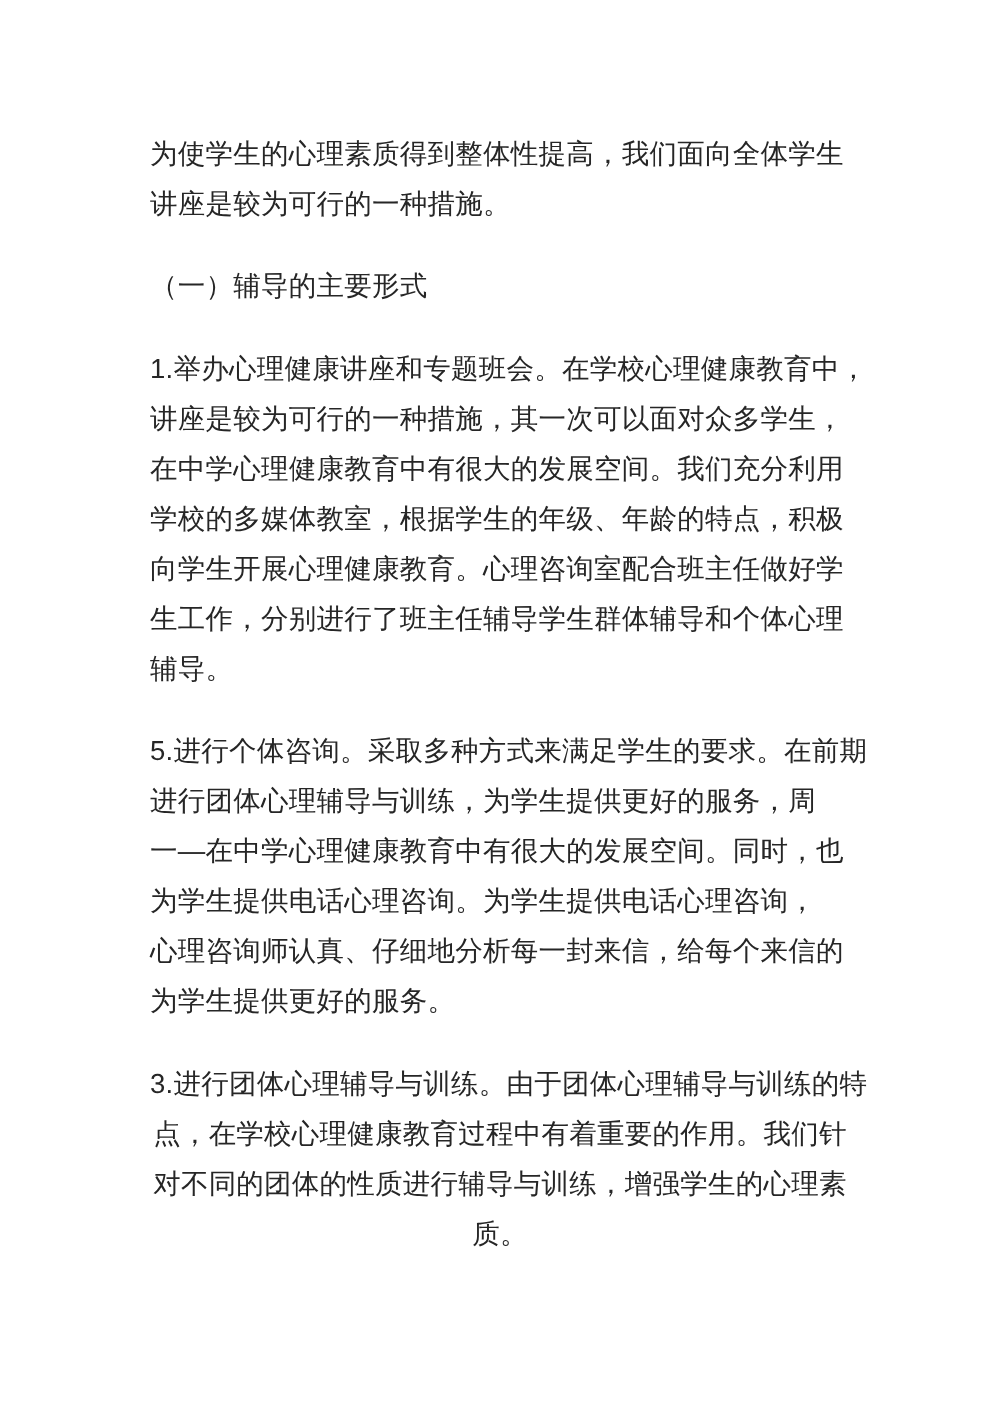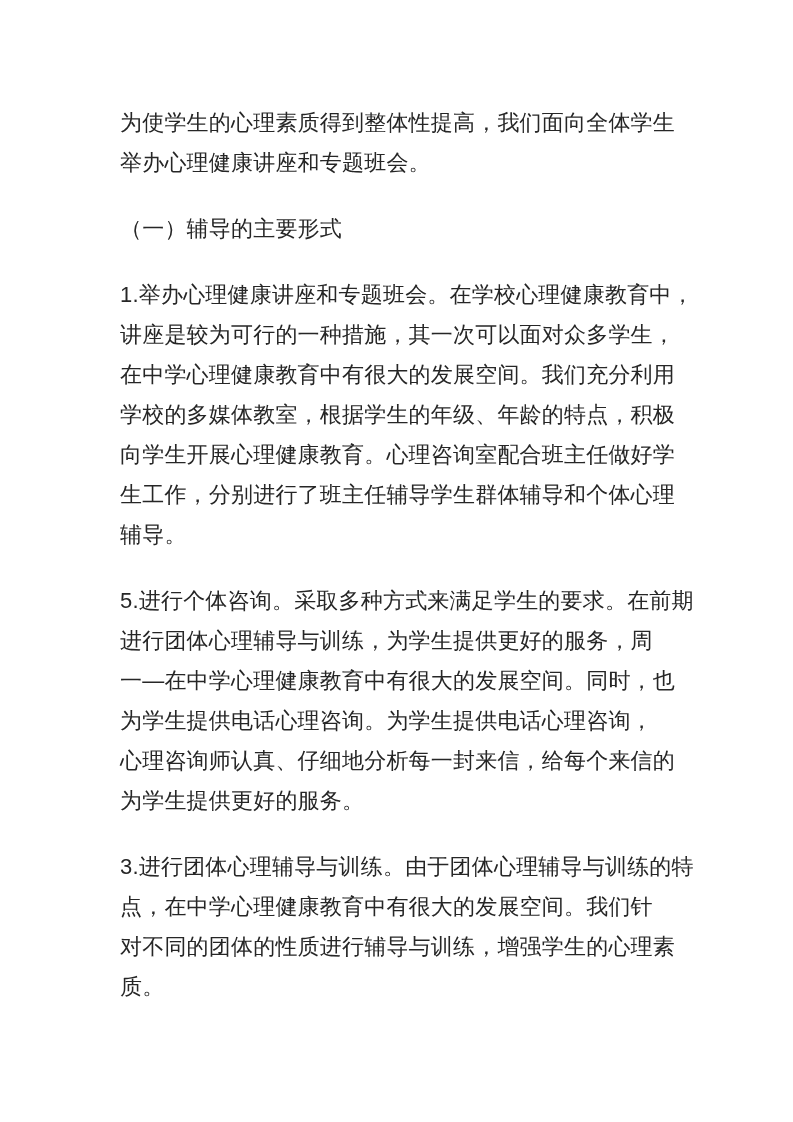--- a/index.html
+++ b/index.html
@@ -26,38 +26,39 @@
     position: absolute;
     left: 120px;
     top: 103px;
     width: 560px;
   }
   .block {
     margin: 0 0 26px 0;
   }
   .block:last-child {
     margin-bottom: 0;
+    text-align: center;
   }
   .line {
     font-size: 22px;
     line-height: 40px;
     color: #262626;
     letter-spacing: 0.2px;
     white-space: nowrap;
     font-weight: 400;
   }
 </style>
 </head>
 <body>
 
 <div class="page">
   <div class="doc" style="color: rgb(38, 38, 38);">
       <div class="block">
         <div class="line">为使学生的心理素质得到整体性提高，我们面向全体学生</div>
-        <div class="line">举办心理健康讲座和专题班会。</div>
+        <div class="line">讲座是较为可行的一种措施。</div>
       </div>
       <div class="block">
         <div class="line">（一）辅导的主要形式</div>
       </div>
       <div class="block">
         <div class="line">1.举办心理健康讲座和专题班会。在学校心理健康教育中，</div>
         <div class="line">讲座是较为可行的一种措施，其一次可以面对众多学生，</div>
         <div class="line">在中学心理健康教育中有很大的发展空间。我们充分利用</div>
         <div class="line">学校的多媒体教室，根据学生的年级、年龄的特点，积极</div>
         <div class="line">向学生开展心理健康教育。心理咨询室配合班主任做好学</div>
@@ -67,18 +68,18 @@
       <div class="block">
         <div class="line">5.进行个体咨询。采取多种方式来满足学生的要求。在前期</div>
         <div class="line">进行团体心理辅导与训练，为学生提供更好的服务，周</div>
         <div class="line">一—在中学心理健康教育中有很大的发展空间。同时，也</div>
         <div class="line">为学生提供电话心理咨询。为学生提供电话心理咨询，</div>
         <div class="line">心理咨询师认真、仔细地分析每一封来信，给每个来信的</div>
         <div class="line">为学生提供更好的服务。</div>
       </div>
       <div class="block">
         <div class="line">3.进行团体心理辅导与训练。由于团体心理辅导与训练的特</div>
-        <div class="line">点，在中学心理健康教育中有很大的发展空间。我们针</div>
+        <div class="line">点，在学校心理健康教育过程中有着重要的作用。我们针</div>
         <div class="line">对不同的团体的性质进行辅导与训练，增强学生的心理素</div>
         <div class="line">质。</div>
       </div>
     </div>
 </div>
 
 </body></html>

